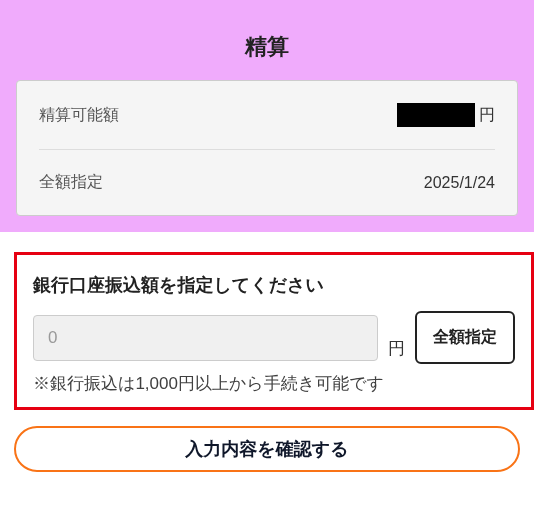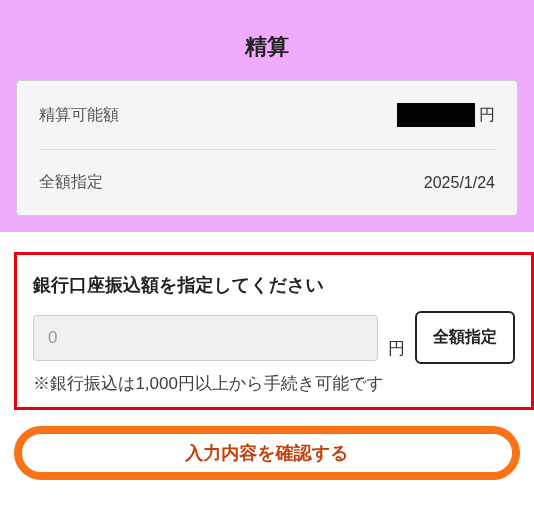--- a/index.html
+++ b/index.html
@@ -107,25 +107,25 @@
     }
     .note-text {
       font-size: 17px;
       color: #404040;
     }
     .confirm-btn-wrapper {
       padding: 0 14px;
     }
     .confirm-btn {
       width: 100%;
-      height: 54px;
-      border: 8px solid #f97316;
+      height: 46px;
+      border: 2px solid #f97316;
       border-radius: 27px;
       background: #fff;
-      color: #c2410c;
+      color: #0f172a;
       font-size: 18px;
       font-weight: bold;
       cursor: pointer;
     }
   </style>
 </head>
 <body>
 
 <div class="top-section">
   <h1 class="page-title">精算</h1>

